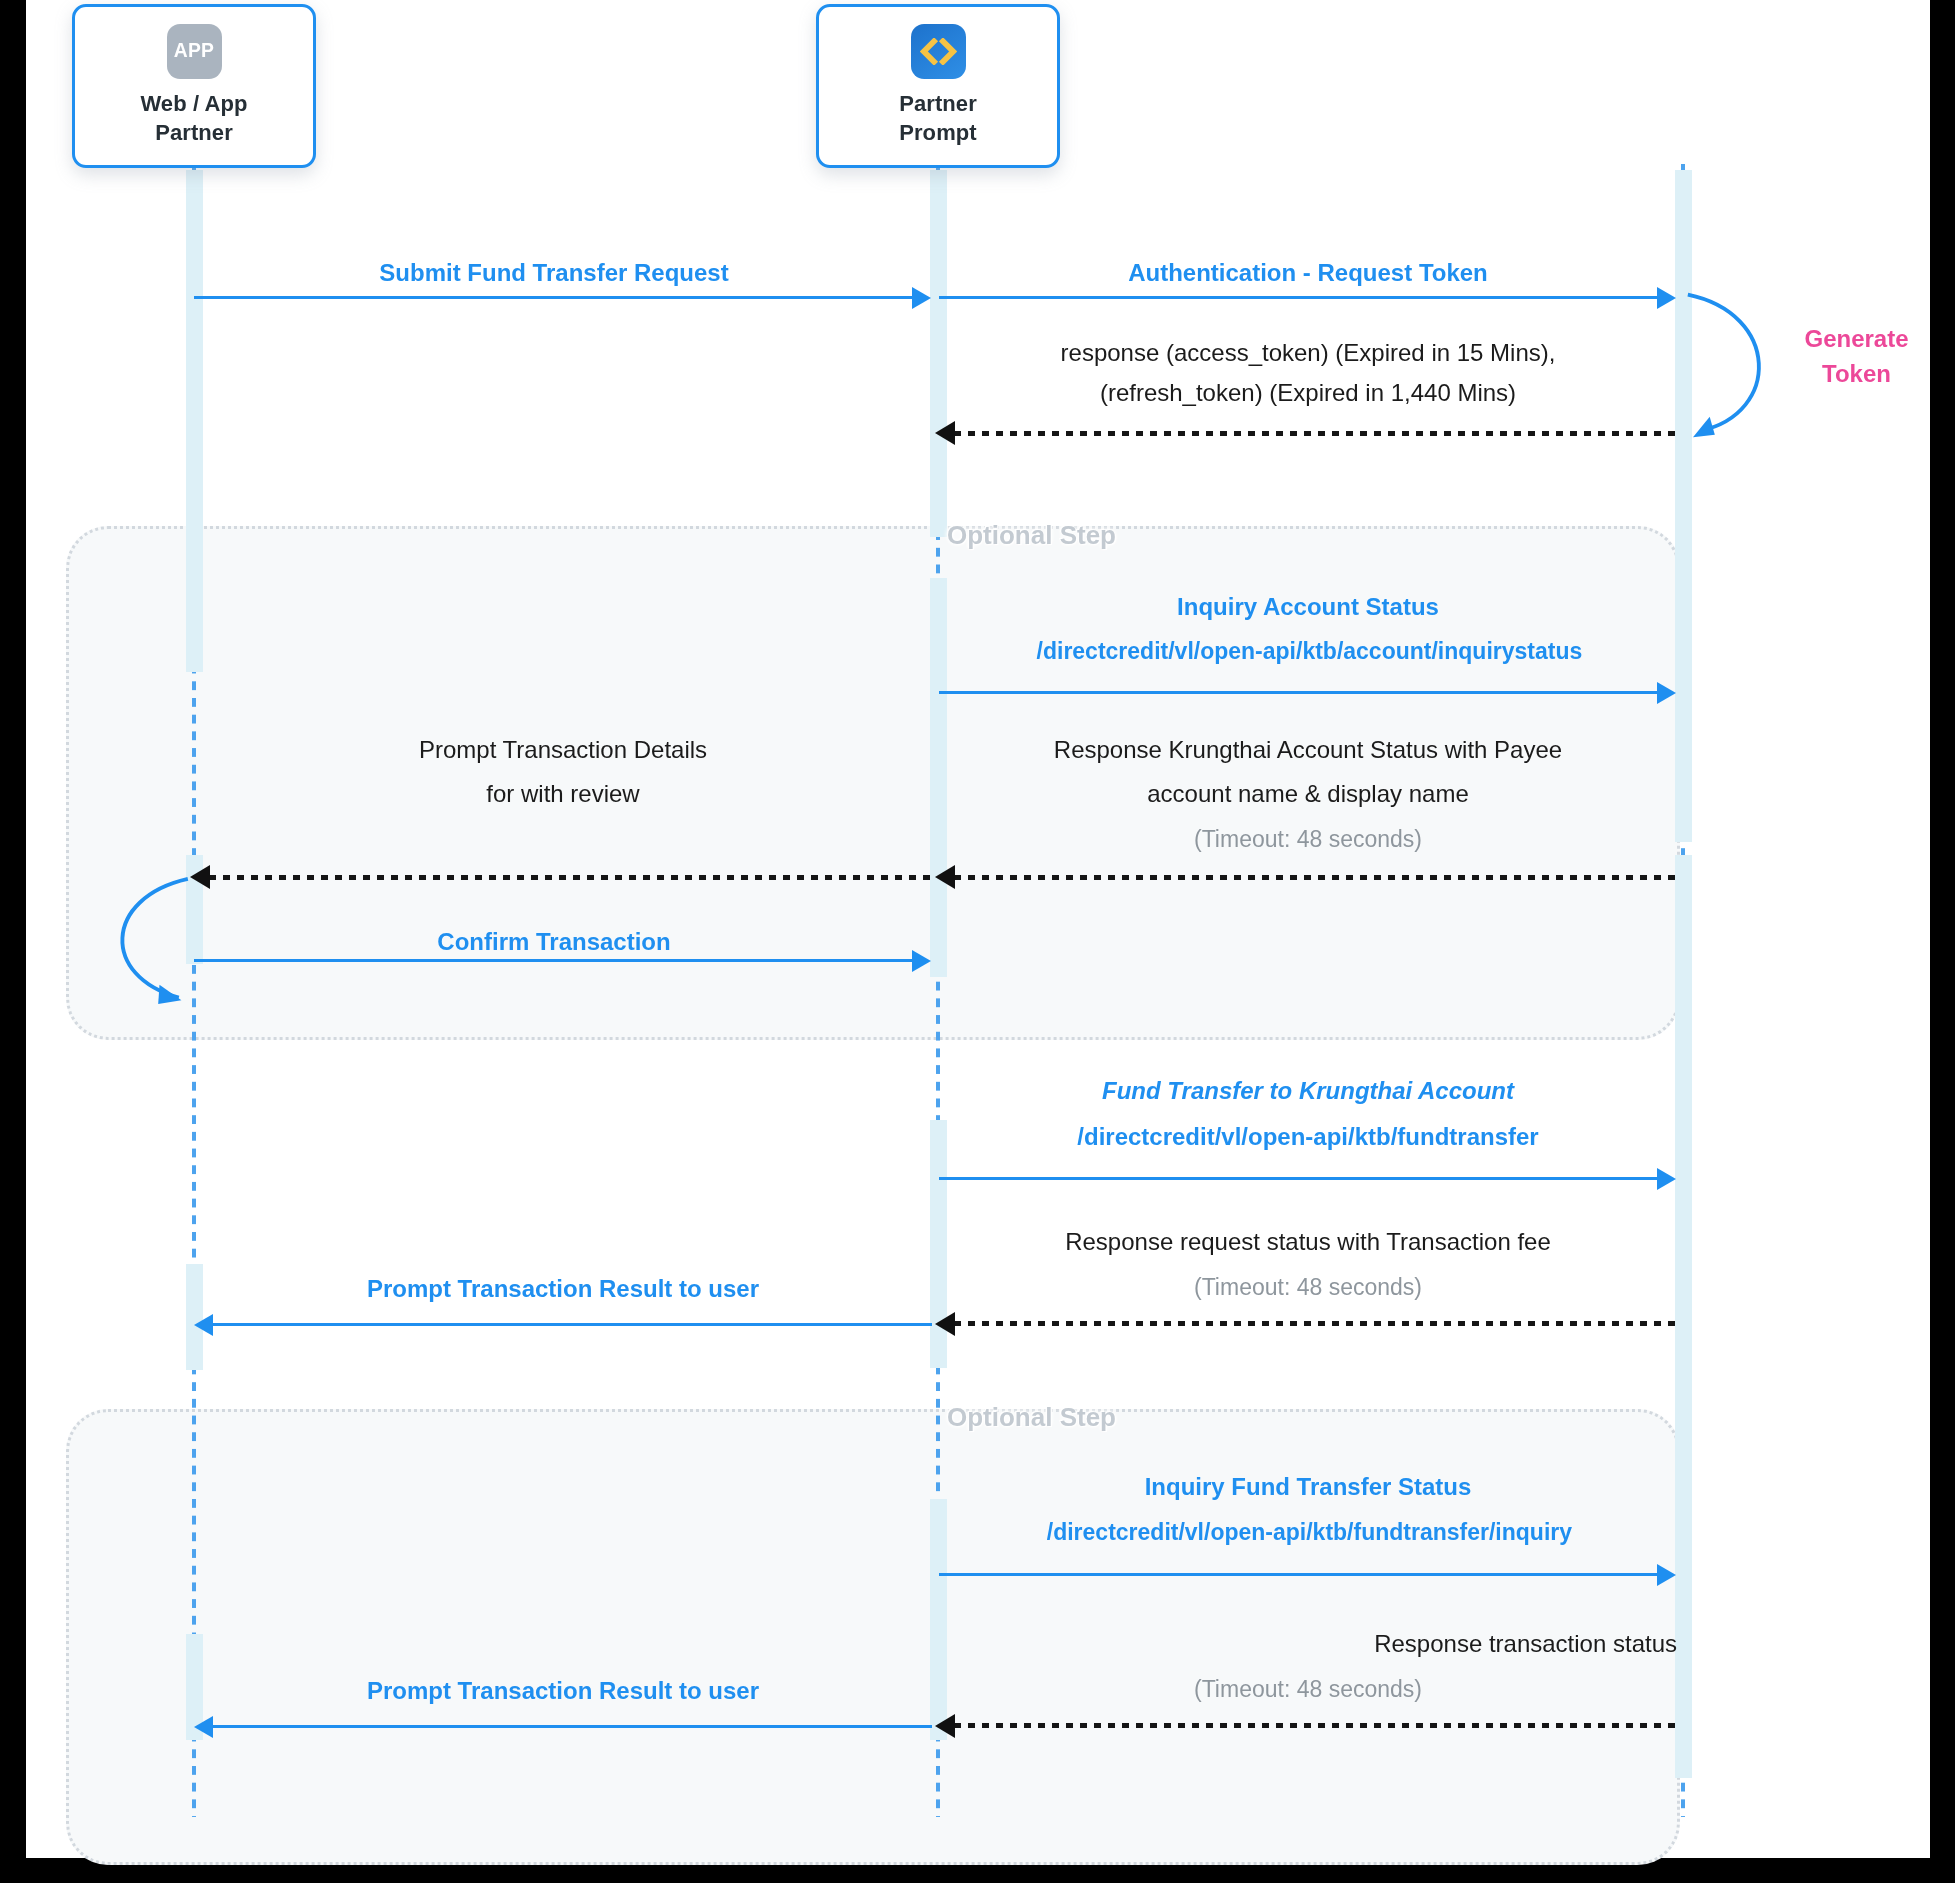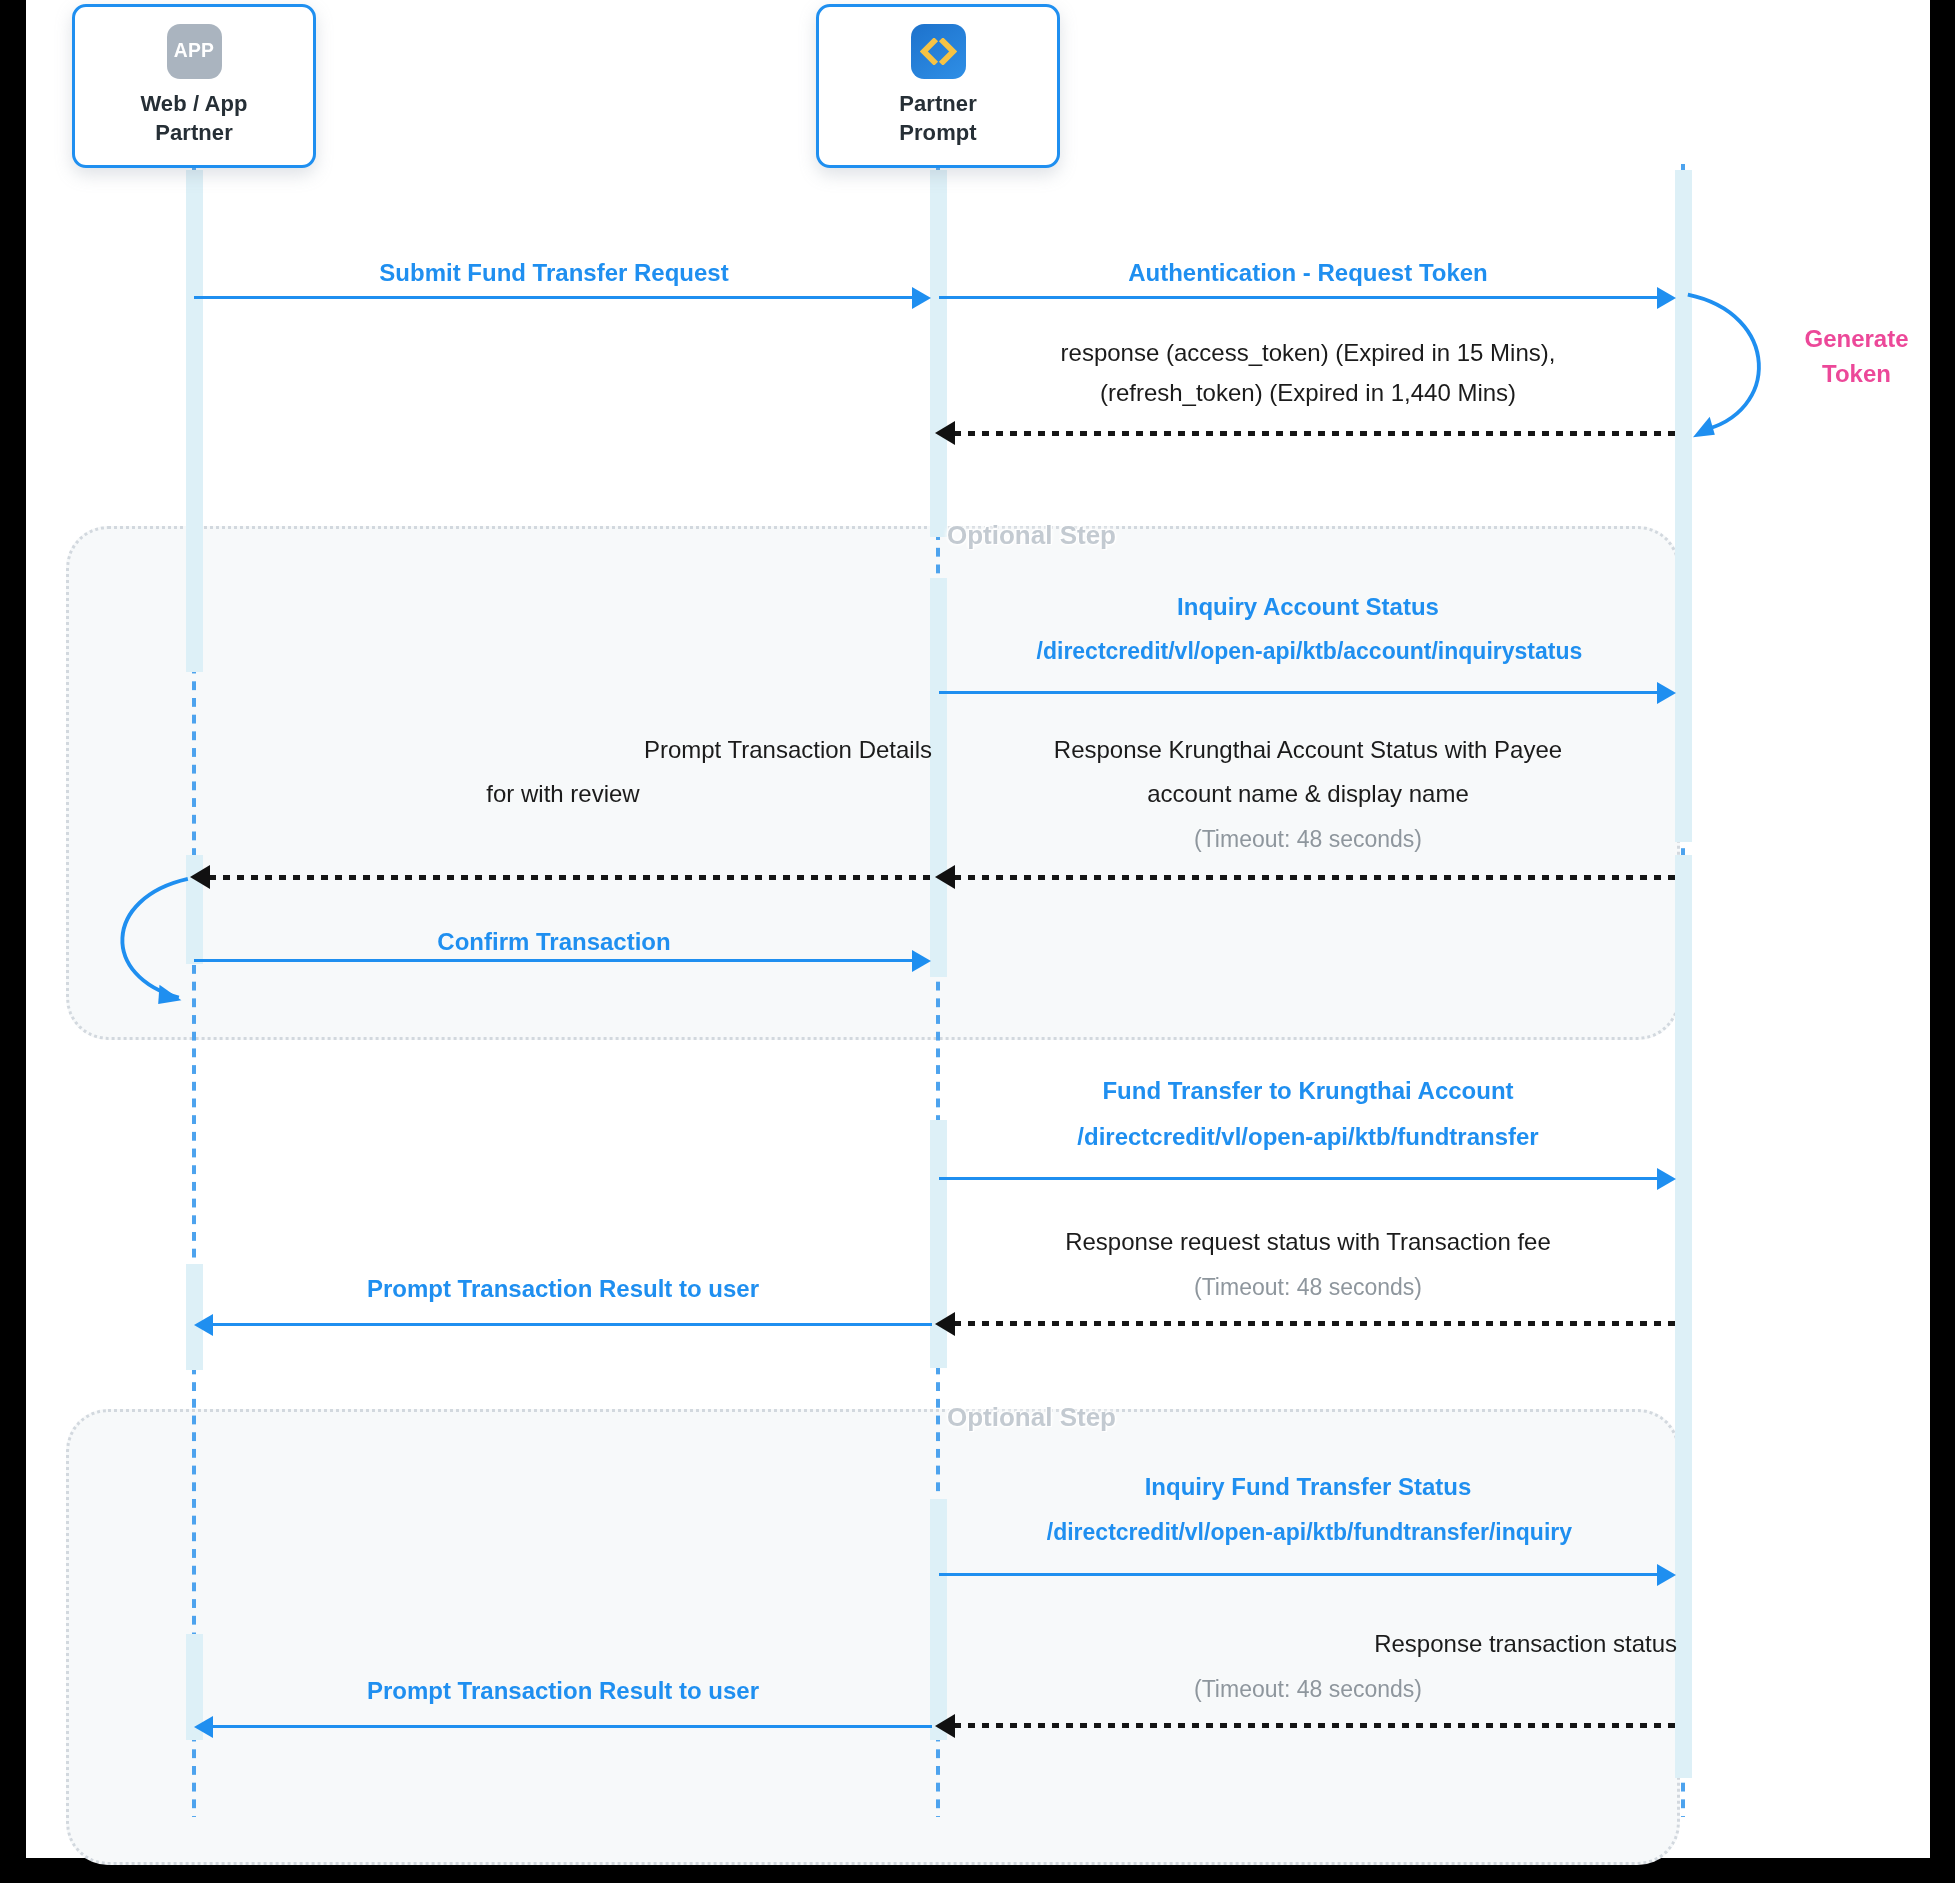--- a/index.html
+++ b/index.html
@@ -120,39 +120,39 @@
 
   <div class="msg" style="left:913px;top:733px;width:759px;">
     <div class="mtext dark" style="left:0;top:0;width:738px;">Response Krungthai Account Status with Payee</div>
     <div class="mtext dark" style="left:0;top:44px;width:738px;">account name &amp; display name</div>
     <div class="mtext gray" style="left:0;top:90px;width:738px;">(Timeout: 48 seconds)</div>
     <div class="mline dotted" style="left:15.4px;top:142px;width:723px;"></div>
     <div class="head l-black" style="left:-3.9px;top:132px;"></div>
   </div>
 
   <div class="msg" style="left:168px;top:733px;width:759px;">
-    <div class="mtext dark" style="left:0;top:0;width:738px;text-align:right;">Prompt Transaction Details</div>
+    <div class="mtext dark" style="left:0;top:0;width:738px;">Prompt Transaction Details</div>
     <div class="mtext dark" style="left:0;top:44px;width:738px;">for with review</div>
     <div class="mline dotted" style="left:15.4px;top:142px;width:723px;"></div>
     <div class="head l-black" style="left:-3.9px;top:132px;"></div>
   </div>
 
   <svg class="selfloop" width="116" height="142" style="left:51px;top:875px;" viewBox="0 0 180 220">
     <path d="M172 6 C 40 36, 38 158, 158 190" fill="none" stroke="#1f8ff0" stroke-width="6"></path>
     <polygon points="128,170 162,194 126,200" fill="#1f8ff0"></polygon>
   </svg>
 
   <div class="msg" style="left:168px;top:913px;width:759px;">
     <div class="mtext blue" style="left:0;top:12px;width:720px;">Confirm Transaction</div>
     <div class="mline solid" style="top:46px;width:719px;"></div>
     <div class="head r-blue" style="left:718px;top:37px;"></div>
   </div>
 
   <div class="msg" style="left:913px;top:1074px;width:759px;">
-    <div class="mtext blue" style="left:0;top:0;width:738px;">Fund Transfer to Krungthai Account</div>
+    <div class="mtext blue" style="left:0;top:0;width:738px;font-style:italic;">Fund Transfer to Krungthai Account</div>
     <div class="mtext blue" style="left:0;top:46px;width:738px;">/directcredit/vl/open-api/ktb/fundtransfer</div>
     <div class="mline solid" style="top:103px;width:719px;"></div>
     <div class="head r-blue" style="left:718px;top:94px;"></div>
   </div>
 
   <div class="msg" style="left:913px;top:1225px;width:759px;">
     <div class="mtext dark" style="left:0;top:0;width:738px;">Response request status with Transaction fee</div>
     <div class="mtext gray" style="left:0;top:46px;width:738px;">(Timeout: 48 seconds)</div>
     <div class="mline dotted" style="left:15.4px;top:96px;width:723px;"></div>
     <div class="head l-black" style="left:-3.9px;top:87px;"></div>

